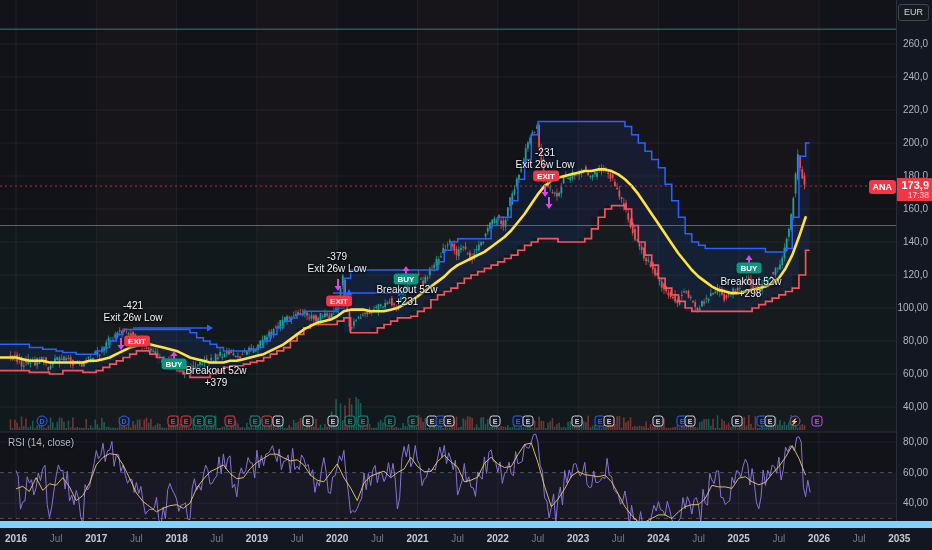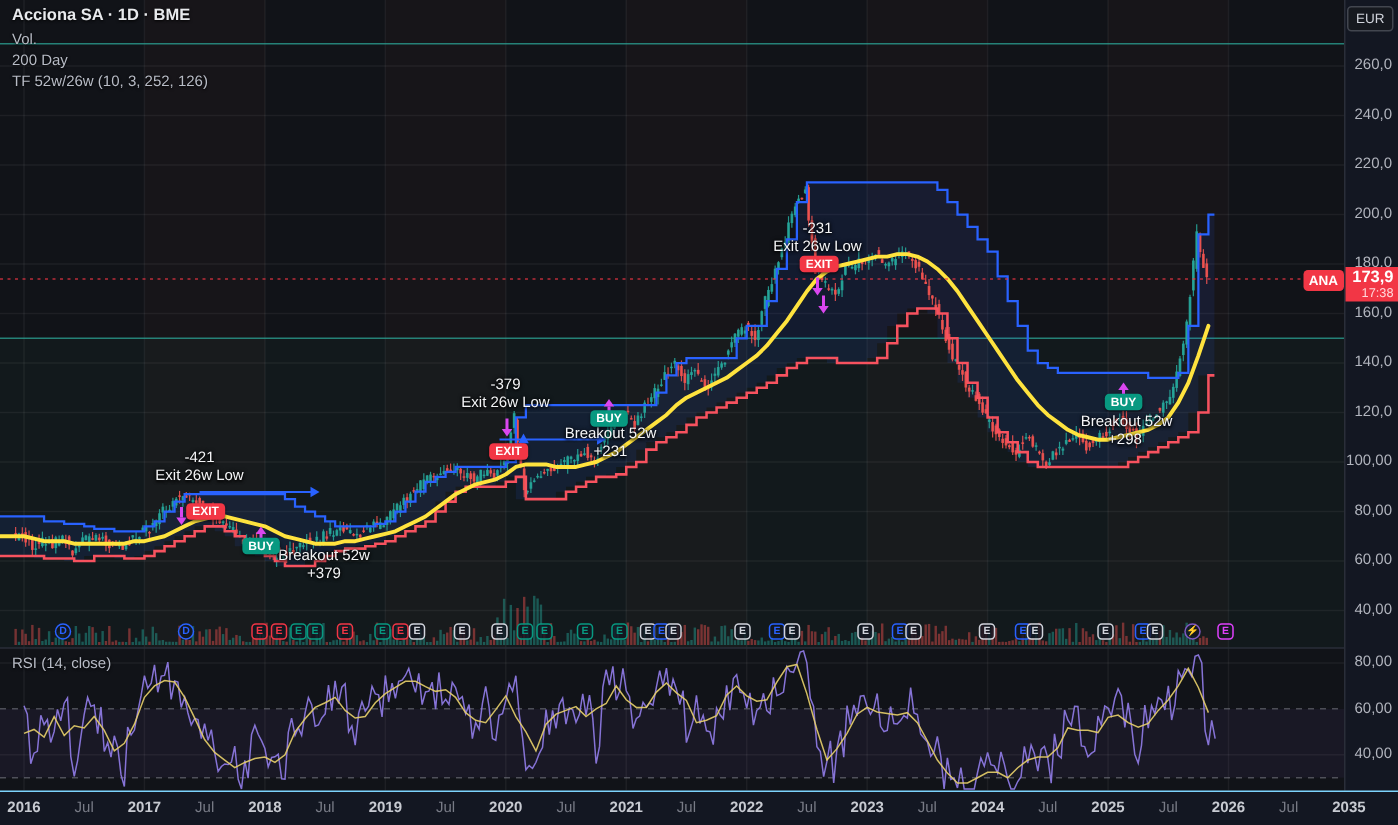--- a/index.html
+++ b/index.html
@@ -15,21 +15,21 @@
   .pa-label{position:absolute;right:4px;font-size:10px;color:#b2b5be;white-space:nowrap;}
   .eur-btn{position:absolute;right:3px;top:4px;width:29px;height:15px;border:1px solid #42464f;border-radius:3px;
            font-size:9px;color:#d1d4dc;text-align:center;line-height:15px;background:#16191f;}
   .price-badge{position:absolute;right:0;top:178px;width:35px;height:23px;background:#f23645;color:#fff;
                text-align:right;z-index:25;padding-right:3px;box-sizing:border-box;}
   .price-badge .p{font-size:11px;font-weight:bold;line-height:12px;margin-top:1px;}
   .price-badge .t{font-size:8.5px;line-height:9px;color:#ffd7da;}
   .ana-badge{position:absolute;right:36px;top:180px;background:#f23645;color:#fff;font-size:9px;font-weight:bold;
              padding:2px 4px;border-radius:3px;z-index:25;}
   .time-axis{position:absolute;left:0;bottom:0;width:932px;height:22px;background:#131722;
-             border-top:1px solid #7dd3fc;z-index:20;}
+             border-top:7px solid #7dd3fc;z-index:20;}
   .ta-label{position:absolute;top:5px;font-size:10px;transform:translateX(-50%);white-space:nowrap;}
   .ta-year{color:#c7cad1;font-weight:bold;}
   .ta-month{color:#787b86;}
   #overlay{position:absolute;left:0;top:0;width:897px;height:528px;z-index:15;pointer-events:none;}
   .sig-text{position:absolute;transform:translateX(-50%);font-size:10px;color:#f4f5f7;white-space:nowrap;
             text-shadow:0 1px 2px #000,0 0 3px #000;}
   .sig-badge{position:absolute;transform:translate(-50%,-50%);font-size:8px;font-weight:bold;color:#fff;
              padding:1px 4px;border-radius:3px;pointer-events:auto;box-shadow:0 1px 2px rgba(0,0,0,.6);}
   .evt{position:absolute;transform:translate(-50%,-50%);width:11px;height:11px;box-sizing:border-box;
        font-size:7px;font-weight:bold;text-align:center;line-height:9px;background:rgba(19,23,34,.8);
@@ -1227,26 +1227,20 @@
       <div class="evt evt-E" style="left: 658px; top: 421px; border-color: rgb(209, 212, 220); color: rgb(209, 212, 220);">E</div>
       <div class="evt evt-E" style="left: 682px; top: 421px; border-color: rgb(41, 98, 255); color: rgb(41, 98, 255);">E</div>
       <div class="evt evt-E" style="left: 690px; top: 421px; border-color: rgb(209, 212, 220); color: rgb(209, 212, 220);">E</div>
       <div class="evt evt-E" style="left: 737px; top: 421px; border-color: rgb(209, 212, 220); color: rgb(209, 212, 220);">E</div>
       <div class="evt evt-E" style="left: 762px; top: 421px; border-color: rgb(41, 98, 255); color: rgb(41, 98, 255);">E</div>
       <div class="evt evt-E" style="left: 770px; top: 421px; border-color: rgb(209, 212, 220); color: rgb(209, 212, 220);">E</div>
       <div class="evt evt-bolt" style="left: 795px; top: 421px; border-color: rgb(126, 87, 194); color: rgb(126, 87, 194);">⚡</div>
       <div class="evt evt-E" style="left: 817px; top: 421px; border-color: rgb(224, 64, 251); color: rgb(224, 64, 251);">E</div>
     </div>
 
-  <div class="legend">
-    <div class="title">Acciona SA · 1D · BME</div>
-    <div class="row">Vol.</div>
-    <div class="row">200 Day</div>
-    <div class="row">TF 52w/26w (10, 3, 252, 126)</div>
-  </div>
 
   <div class="rsi-legend">RSI (14, close)</div>
 
   <div class="price-axis" id="price-axis">
     <div class="eur-btn">EUR</div>
     <div class="price-badge">
       <div class="p">173,9</div>
       <div class="t">17:38</div>
     </div>
   <div class="pa-label" style="top: 38px;">260,0</div>

